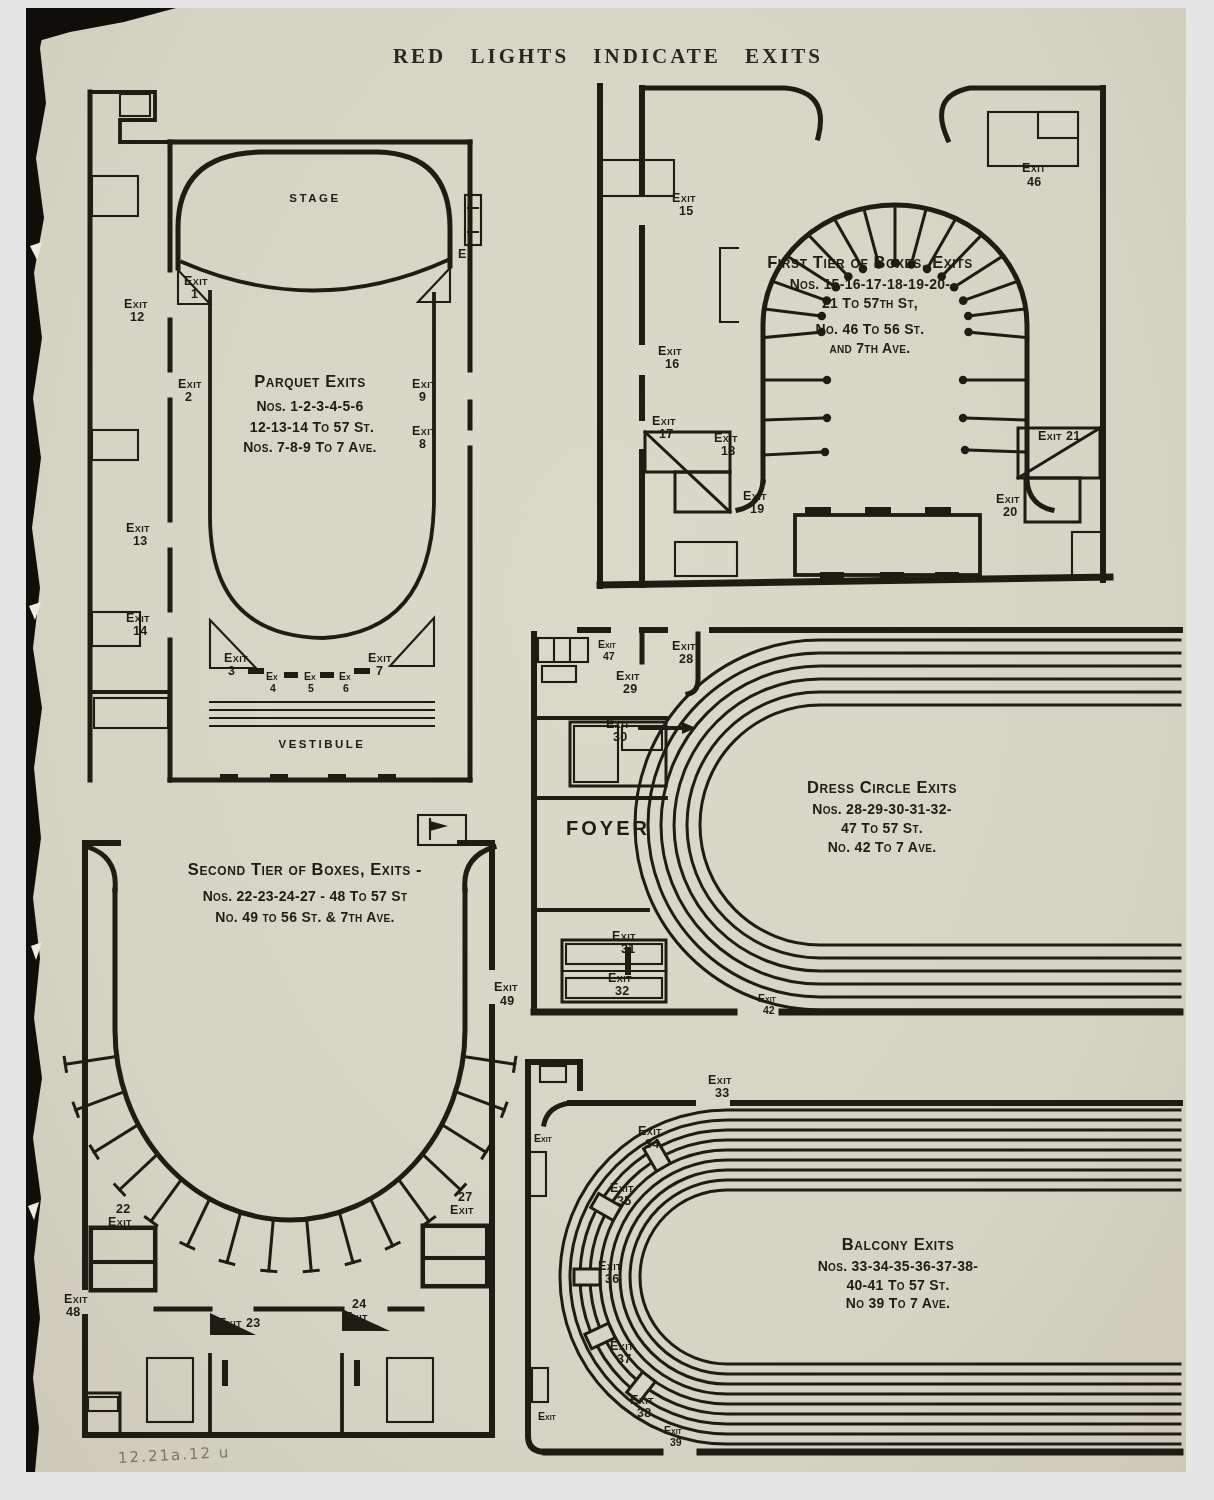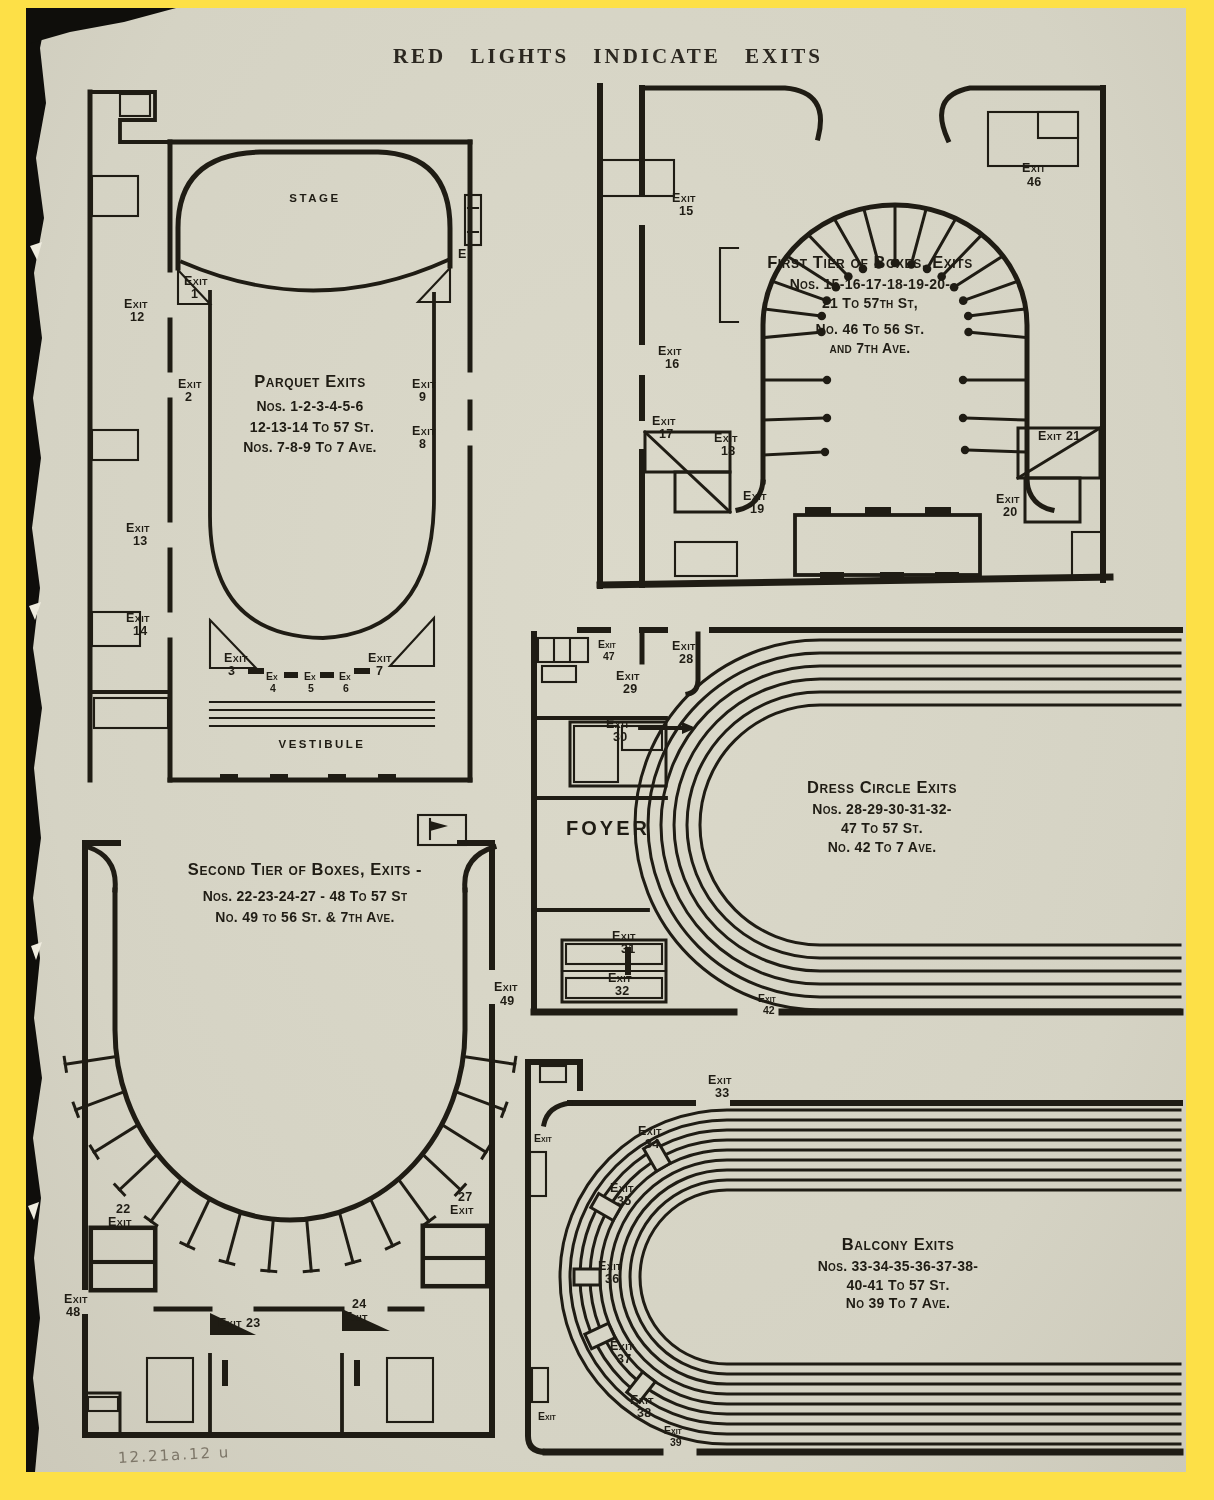--- a/index.html
+++ b/index.html
@@ -1,16 +1,16 @@
 <!DOCTYPE html>
 <html><head>
 <meta charset="utf-8">
 <style>
   html,body{margin:0;padding:0;background:#0e0d0a;}
-  .page{position:relative;width:1214px;height:1500px;background:#fde047;overflow:hidden;
+  .page{position:relative;width:1214px;height:1500px;background:#e5e5e5;overflow:hidden;
         font-family:"Liberation Sans",sans-serif;}
   .paper{position:absolute;left:30px;top:8px;width:1156px;height:1464px;
          background:#d7d5c6;
          background-image:radial-gradient(ellipse at 50% 40%, #dbd9ca 0%, #d5d3c4 70%, #ccc9ba 100%);}
   .title{position:absolute;left:30px;top:44px;width:1156px;text-align:center;
          font-family:"Liberation Serif",serif;font-weight:bold;font-size:21px;
          letter-spacing:3px;word-spacing:16px;color:#2b2720;}
   .note{position:absolute;left:118px;top:1446px;font-family:"DejaVu Sans",sans-serif;
         font-size:15px;color:#7d7668;transform:rotate(-3deg);letter-spacing:2px;}
   svg{position:absolute;overflow:visible;}

